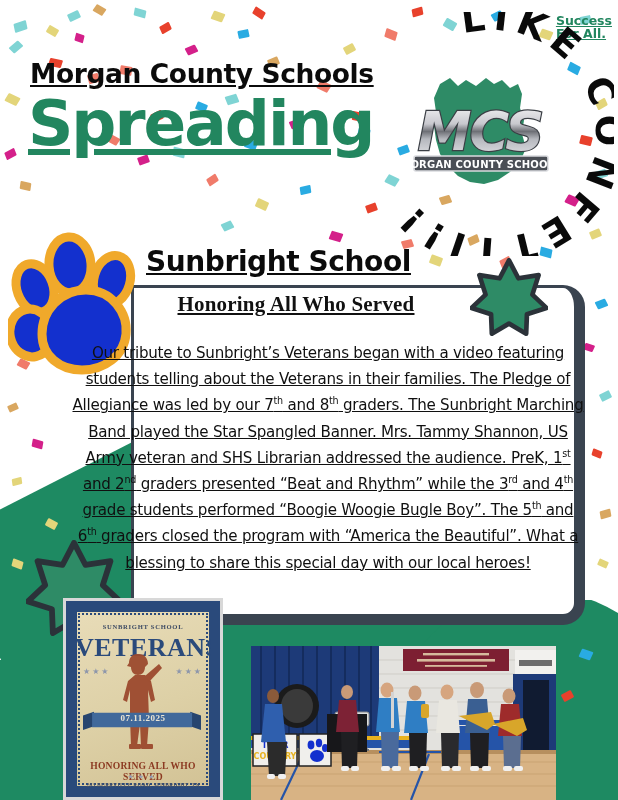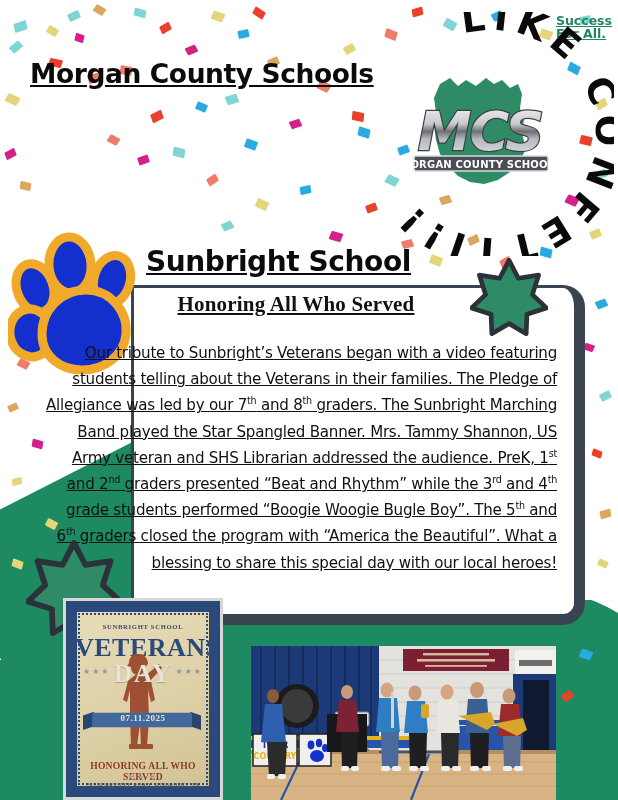--- a/index.html
+++ b/index.html
@@ -143,23 +143,23 @@
 
   #honoring {
     position: absolute; left: 131px; top: 292px;
     width: 330px; text-align: center;
     font-family: "Liberation Serif", serif;
     font-size: 21px; font-weight: bold;
     color: #111111; letter-spacing: 0.2px;
     z-index: 7;
   }
   #body-text {
-    position: absolute; left: 45px; top: 340px;
+    position: absolute; left: 72px; top: 340px;
     width: 512px;
-    text-align: right;
+    text-align: center;
     font-family: "DejaVu Sans", sans-serif;
     font-size: 15.1px;
     line-height: 26.2px;
     color: #101010;
     z-index: 7;
     letter-spacing: -0.25px;
   }
   #body-text sup { font-size: 9.6px; vertical-align: super; line-height: 0; }
 
   
@@ -331,20 +331,21 @@
       <i style="left: 592px; top: 450px; width: 10px; height: 7px; background: rgb(232, 65, 44); transform: rotate(22deg) skewX(6deg);"></i>
       <i style="left: 600px; top: 510px; width: 11px; height: 8px; background: rgb(217, 167, 96); transform: rotate(-16deg) skewX(-6deg);"></i>
       <i style="left: 598px; top: 560px; width: 10px; height: 7px; background: rgb(227, 213, 122); transform: rotate(24deg) skewX(0deg);"></i>
       <i style="left: 566px; top: 608px; width: 11px; height: 8px; background: rgb(212, 32, 138); transform: rotate(-20deg) skewX(6deg);"></i>
       <i style="left: 580px; top: 650px; width: 12px; height: 9px; background: rgb(41, 171, 226); transform: rotate(18deg) skewX(-6deg);"></i>
       <i style="left: 562px; top: 692px; width: 11px; height: 8px; background: rgb(232, 65, 44); transform: rotate(-28deg) skewX(0deg);"></i>
       <i style="left: 12px; top: 560px; width: 11px; height: 8px; background: rgb(227, 213, 122); transform: rotate(20deg) skewX(6deg);"></i>
     </div>
 
   <div class="hdr nosel" id="district-name">Morgan County Schools</div>
+  <div class="hdr nosel" id="title-line1">Spreading</div>
   <div class="hdr nosel" id="school-name">Sunbright School</div>
 
   <svg id="paw" viewBox="0 0 150 150">
     <g stroke="#F0A92B" stroke-width="9" stroke-linejoin="round" fill="#1330CE">
       <ellipse cx="62" cy="37" rx="21" ry="28" transform="rotate(-4 62 37)"></ellipse>
       <ellipse cx="104" cy="52" rx="18" ry="25" transform="rotate(16 104 52)"></ellipse>
       <ellipse cx="27" cy="60" rx="18" ry="25" transform="rotate(-20 27 60)"></ellipse>
       <ellipse cx="23" cy="105" rx="21" ry="24" transform="rotate(-12 23 105)"></ellipse>
       <path d="M78 62 C104 62 120 85 118 106 C116 128 96 142 74 142
                C52 142 34 128 34 106 C34 83 52 62 78 62 Z"></path>
@@ -412,21 +413,20 @@
           <path d="M22 6 C17 6 14 10 14 15 L12 18 L16 19 C16 24 19 27 23 27
                    C27 27 30 24 30 19 L33 16 C33 10 29 6 24 6 Z"></path>
           <path d="M20 27 L30 27 L36 33 L40 52 L36 54 L33 42 L34 72 L32 98
                    L26 98 L25 76 L22 98 L16 98 L15 70 L15 42 L12 54 L8 52
                    L13 33 Z"></path>
           <path d="M30 28 L44 16 L47 20 L34 34 Z"></path>
           <rect x="14" y="96" width="12" height="5" rx="1"></rect>
           <rect x="26" y="96" width="12" height="5" rx="1"></rect>
         </g>
       </svg>
-      <div class="p-day">DAY</div>
       <div class="p-stars-l">★★★</div>
       <div class="p-stars-r">★★★</div>
       <svg class="p-ribbon" viewBox="0 0 130 22">
         <path d="M0 6 L12 2 L12 18 L0 22 Z" fill="#27456F"></path>
         <path d="M118 2 L130 6 L130 22 L118 18 Z" fill="#27456F"></path>
         <path d="M10 3 H120 V19 H10 Z" fill="#41699B"></path>
       </svg>
       <div class="p-date">07.11.2025</div>
       <div class="p-honor">HONORING ALL WHO SERVED</div>
       <div class="p-ministars">★★★</div>

